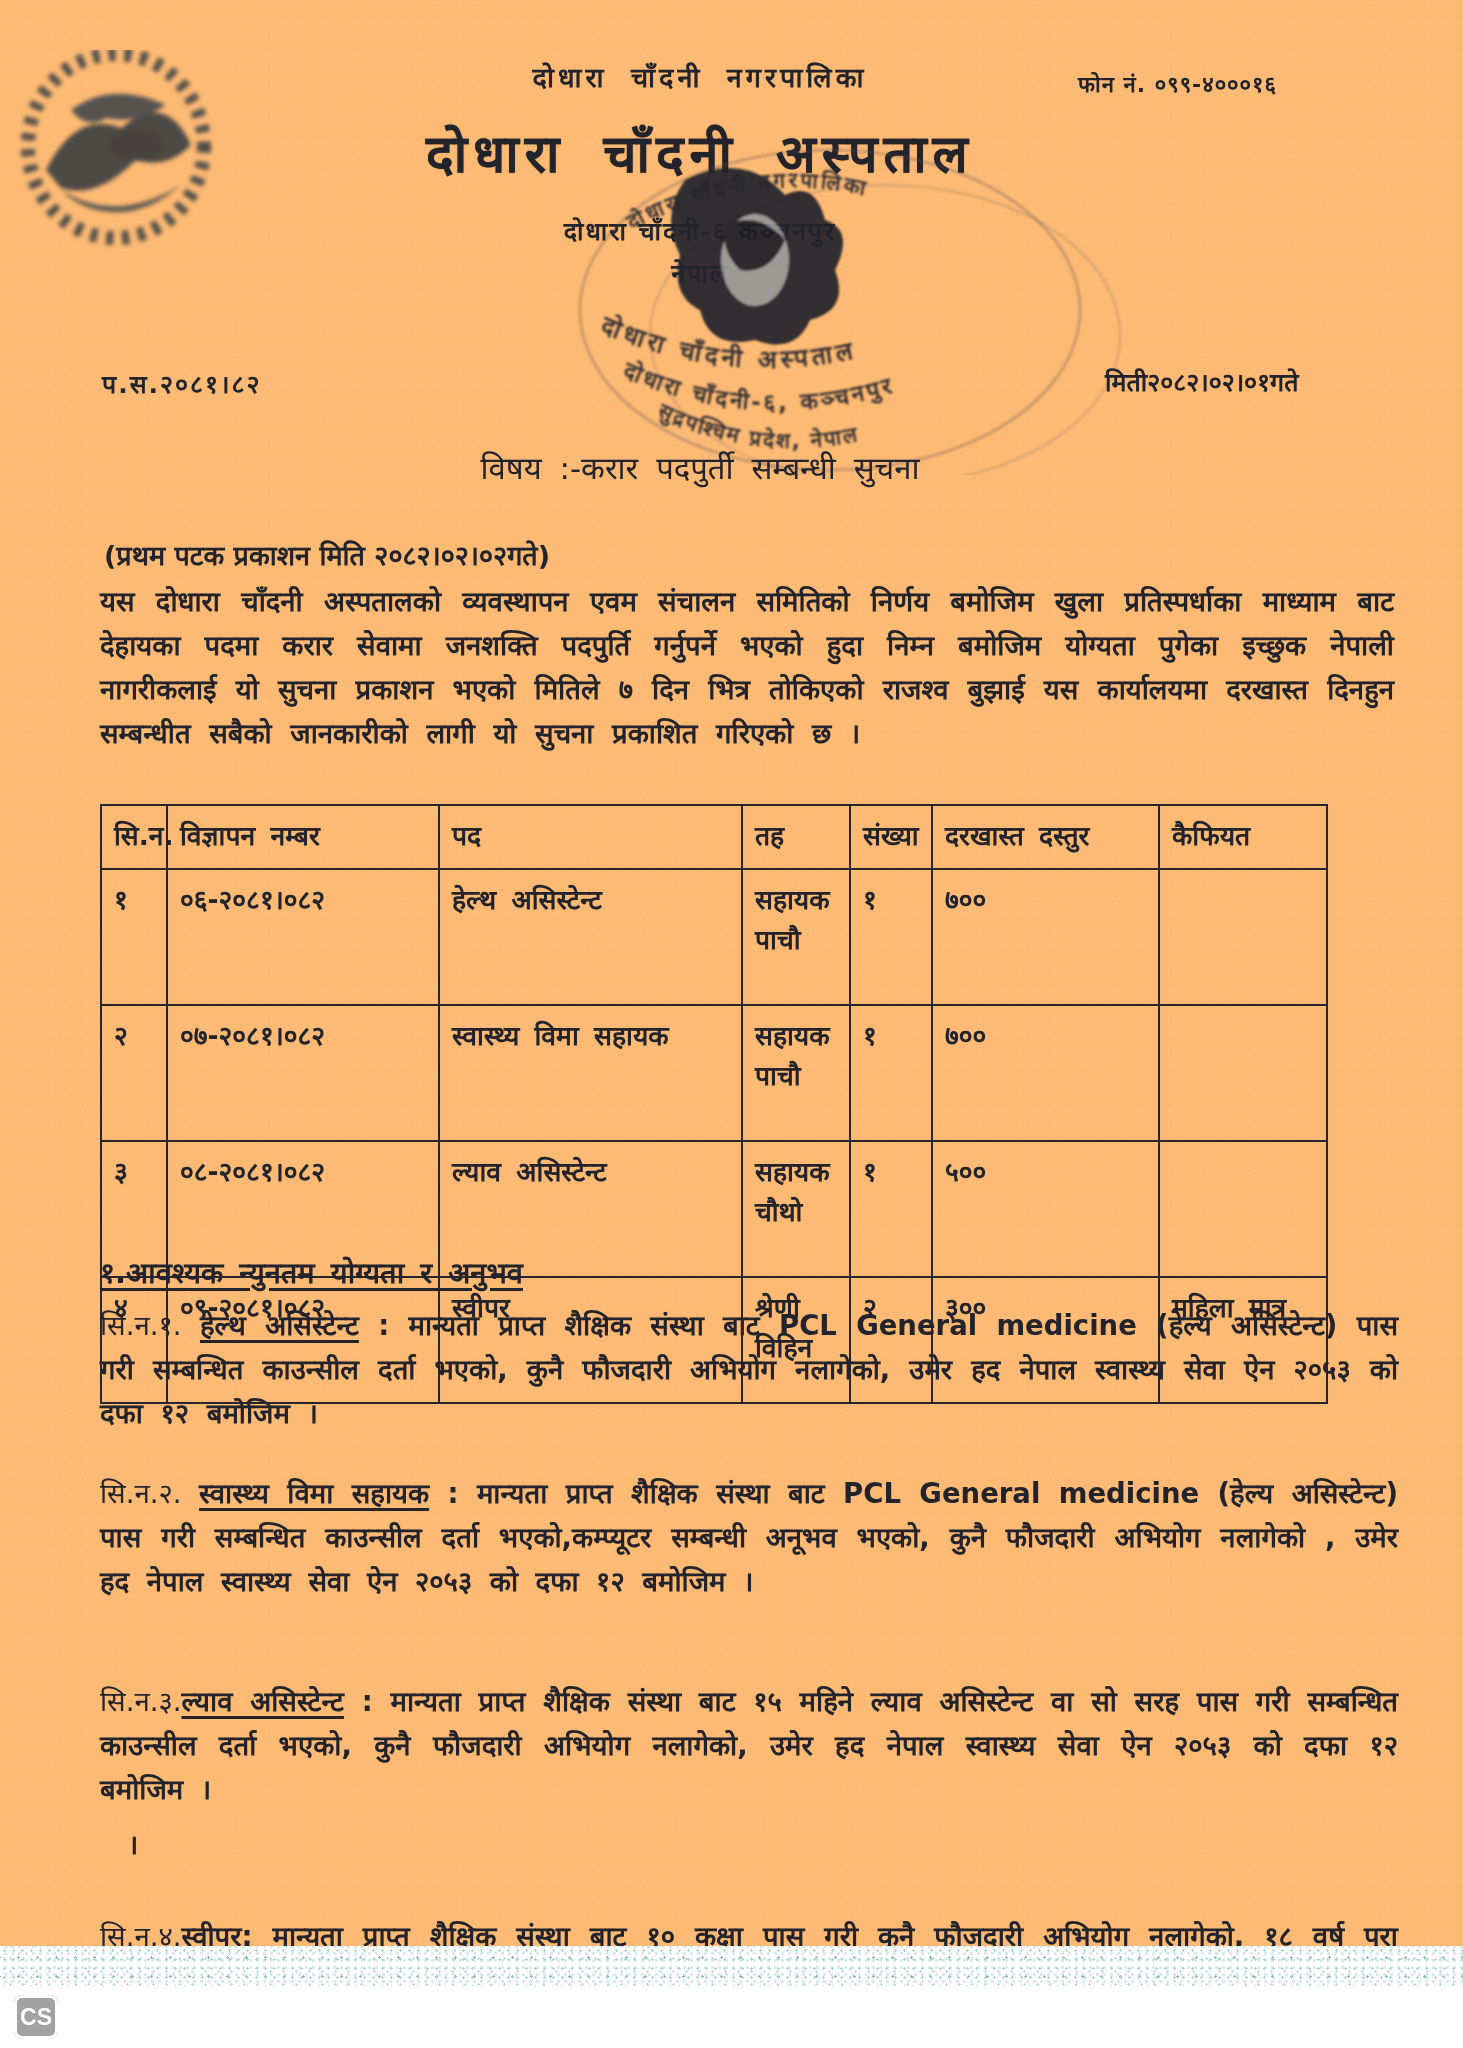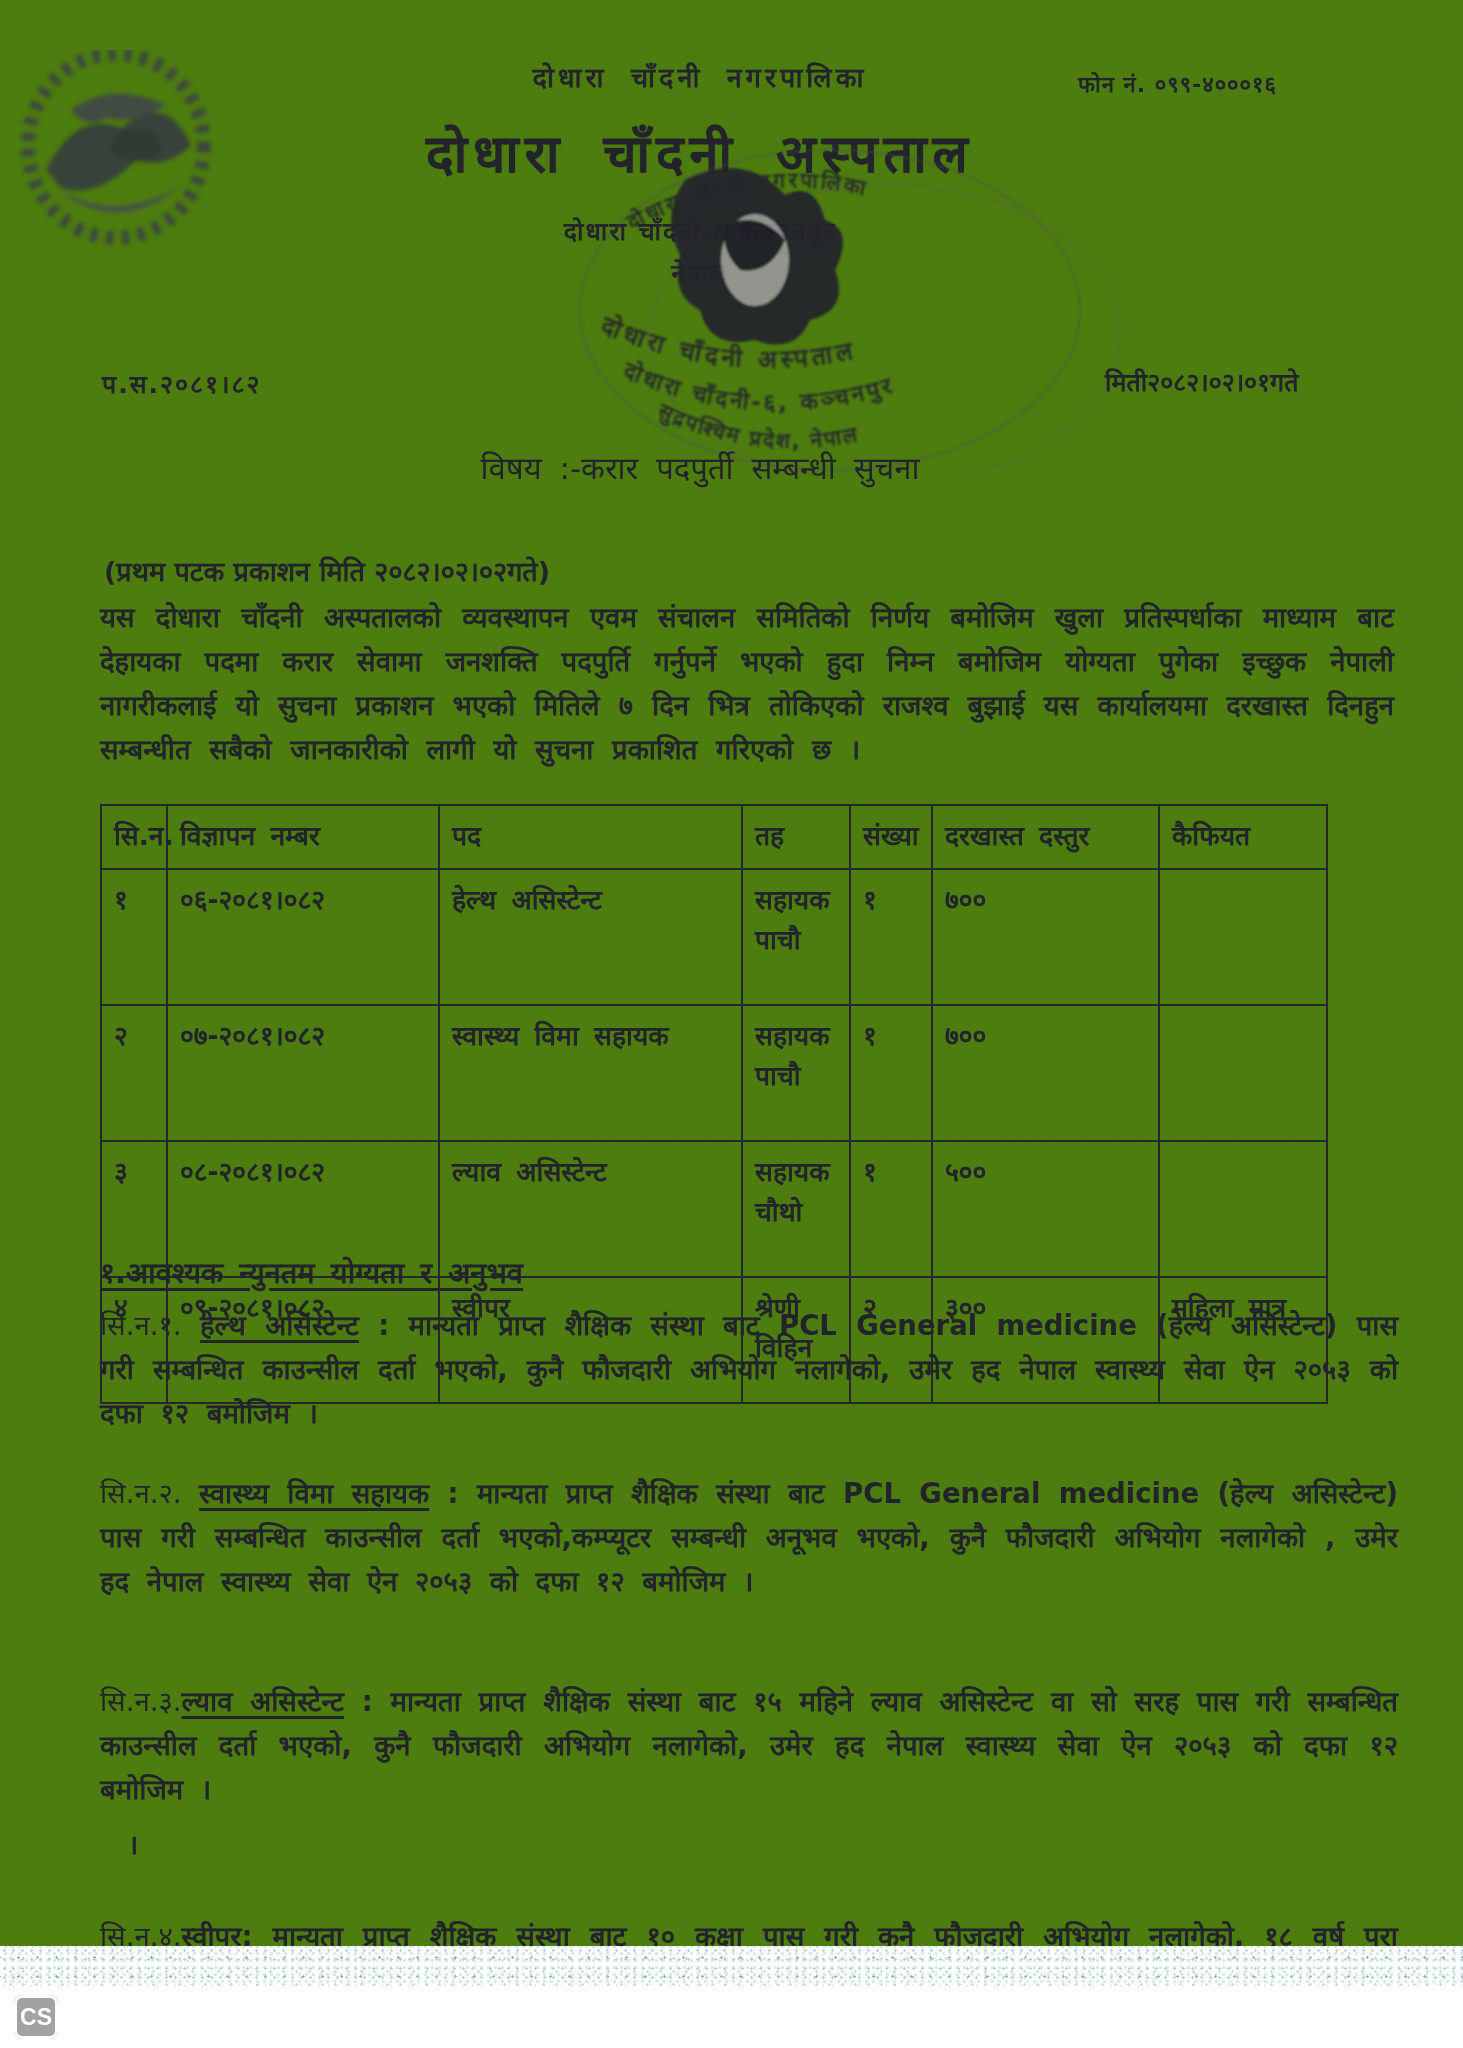--- a/index.html
+++ b/index.html
@@ -1,18 +1,18 @@
 <!DOCTYPE html>
 <html><head>
 <meta charset="utf-8">
 <style>
   html,body{margin:0;padding:0;background:#e9e9e9;}
   .page{
     position:relative;width:1463px;height:2048px;margin:0 auto;
-    background:#4d7c0f;overflow:hidden;
+    background:#fdba74;overflow:hidden;
     font-family:"DejaVu Sans","Liberation Sans",sans-serif;
     color:#22232b;
   }
   .paper-noise{
     position:absolute;inset:0;pointer-events:none;
     background-image:
       radial-gradient(rgba(110,125,120,.06) 1px, transparent 1px),
       radial-gradient(rgba(90,110,115,.04) 1px, transparent 1px);
     background-size:11px 11px,17px 17px;
     background-position:0 0,6px 9px;
@@ -26,21 +26,21 @@
   .addr1{font-size:25px;font-weight:700;margin-top:26px;letter-spacing:2px;}
   .addr2{font-size:25px;font-weight:700;margin-top:8px;letter-spacing:2px;}
   .phone{position:absolute;left:1078px;top:68px;font-size:22px;font-weight:700;letter-spacing:1px;}
   .stamp{position:absolute;left:455px;top:125px;width:680px;height:350px;pointer-events:none;}
   .refline{position:absolute;left:102px;top:366px;font-size:25px;font-weight:700;letter-spacing:2px;}
   .refline .val{}
   .dateline{position:absolute;left:1105px;top:364px;font-size:25px;font-weight:700;}
   .subject{position:absolute;left:0;top:446px;width:1400px;text-align:center;
            font-size:31px;font-weight:400;word-spacing:8px;}
   
-  .intro{position:absolute;left:100px;top:552px;width:1294px;}
+  .intro{position:absolute;left:100px;top:536px;width:1294px;}
   .publine{font-size:27px;font-weight:600;margin:0 0 6px 4px;}
   .bodytext{font-size:27.5px;font-weight:600;line-height:44px;text-align:justify;
             word-spacing:9px;margin:0;}
   
   .vac-table{position:absolute;left:100px;top:804px;border-collapse:collapse;table-layout:fixed;
              width:1226px;}
   .vac-table th,.vac-table td{
     border:2.5px solid #26262e;font-size:26.5px;font-weight:700;text-align:left;
     vertical-align:top;padding:10px 10px 6px 12px;word-spacing:6px;line-height:40px;
   }

